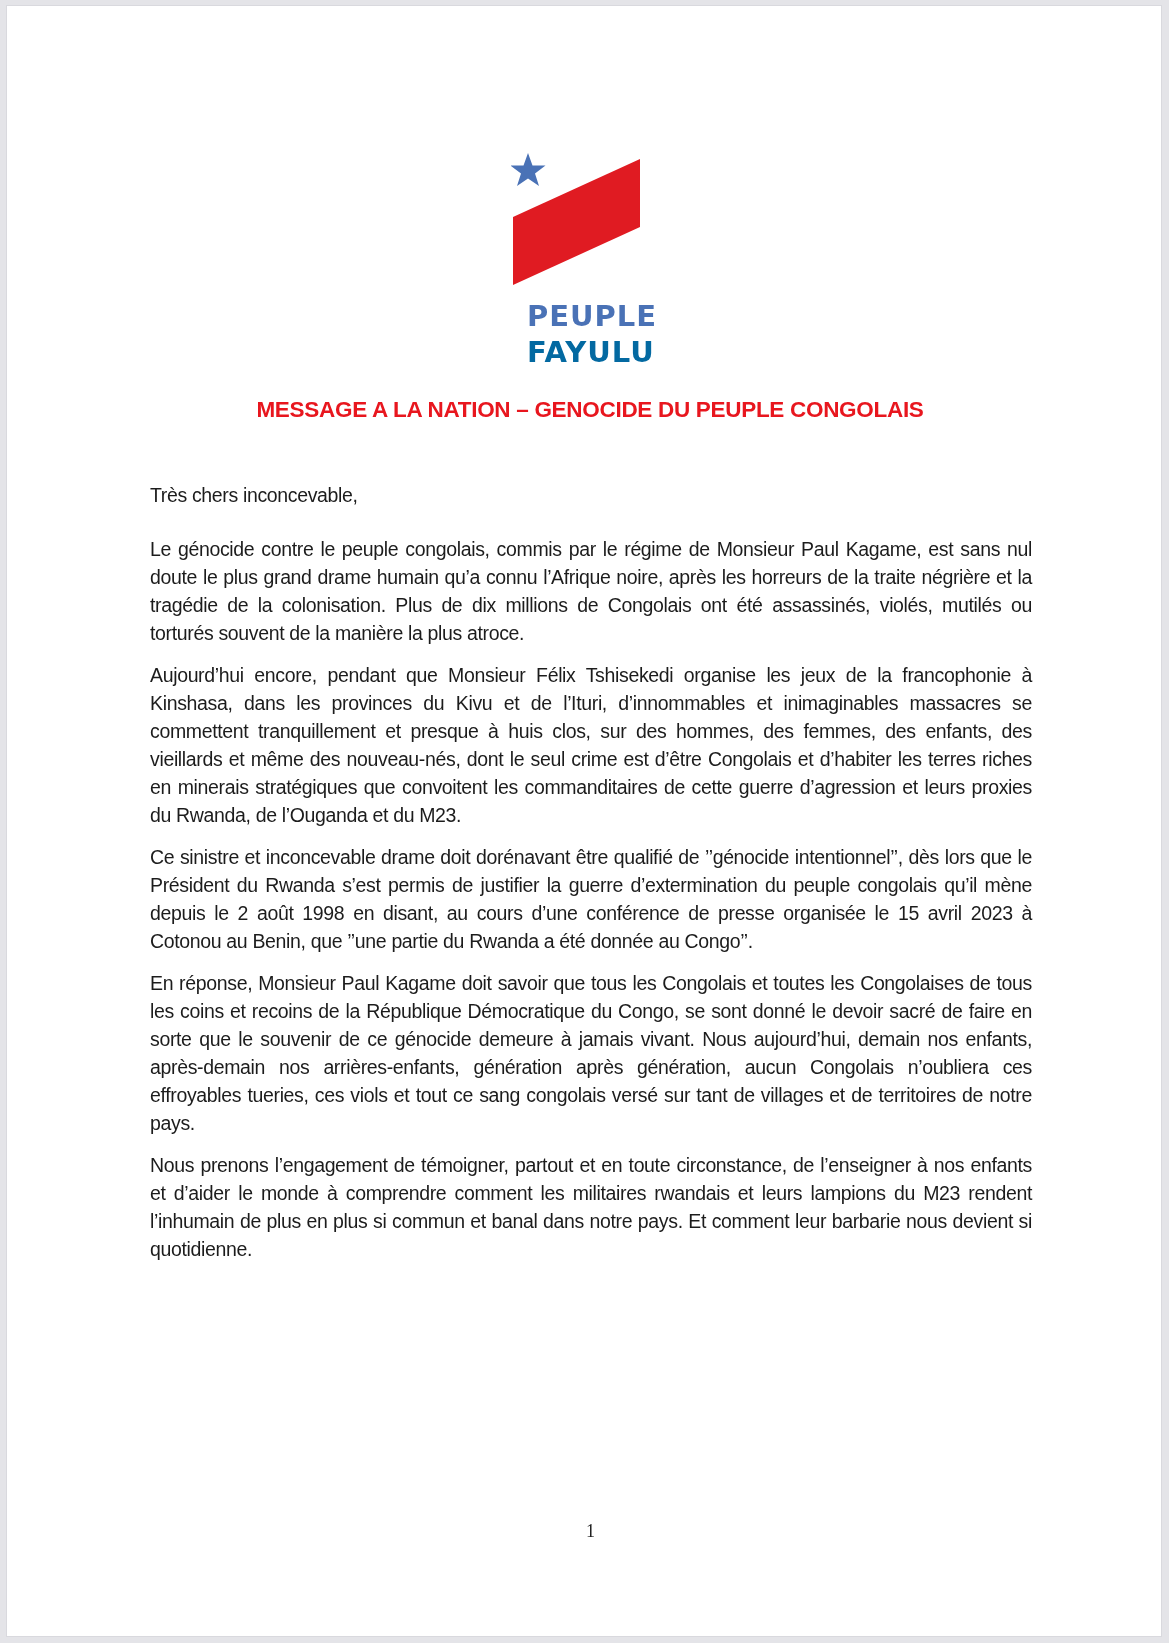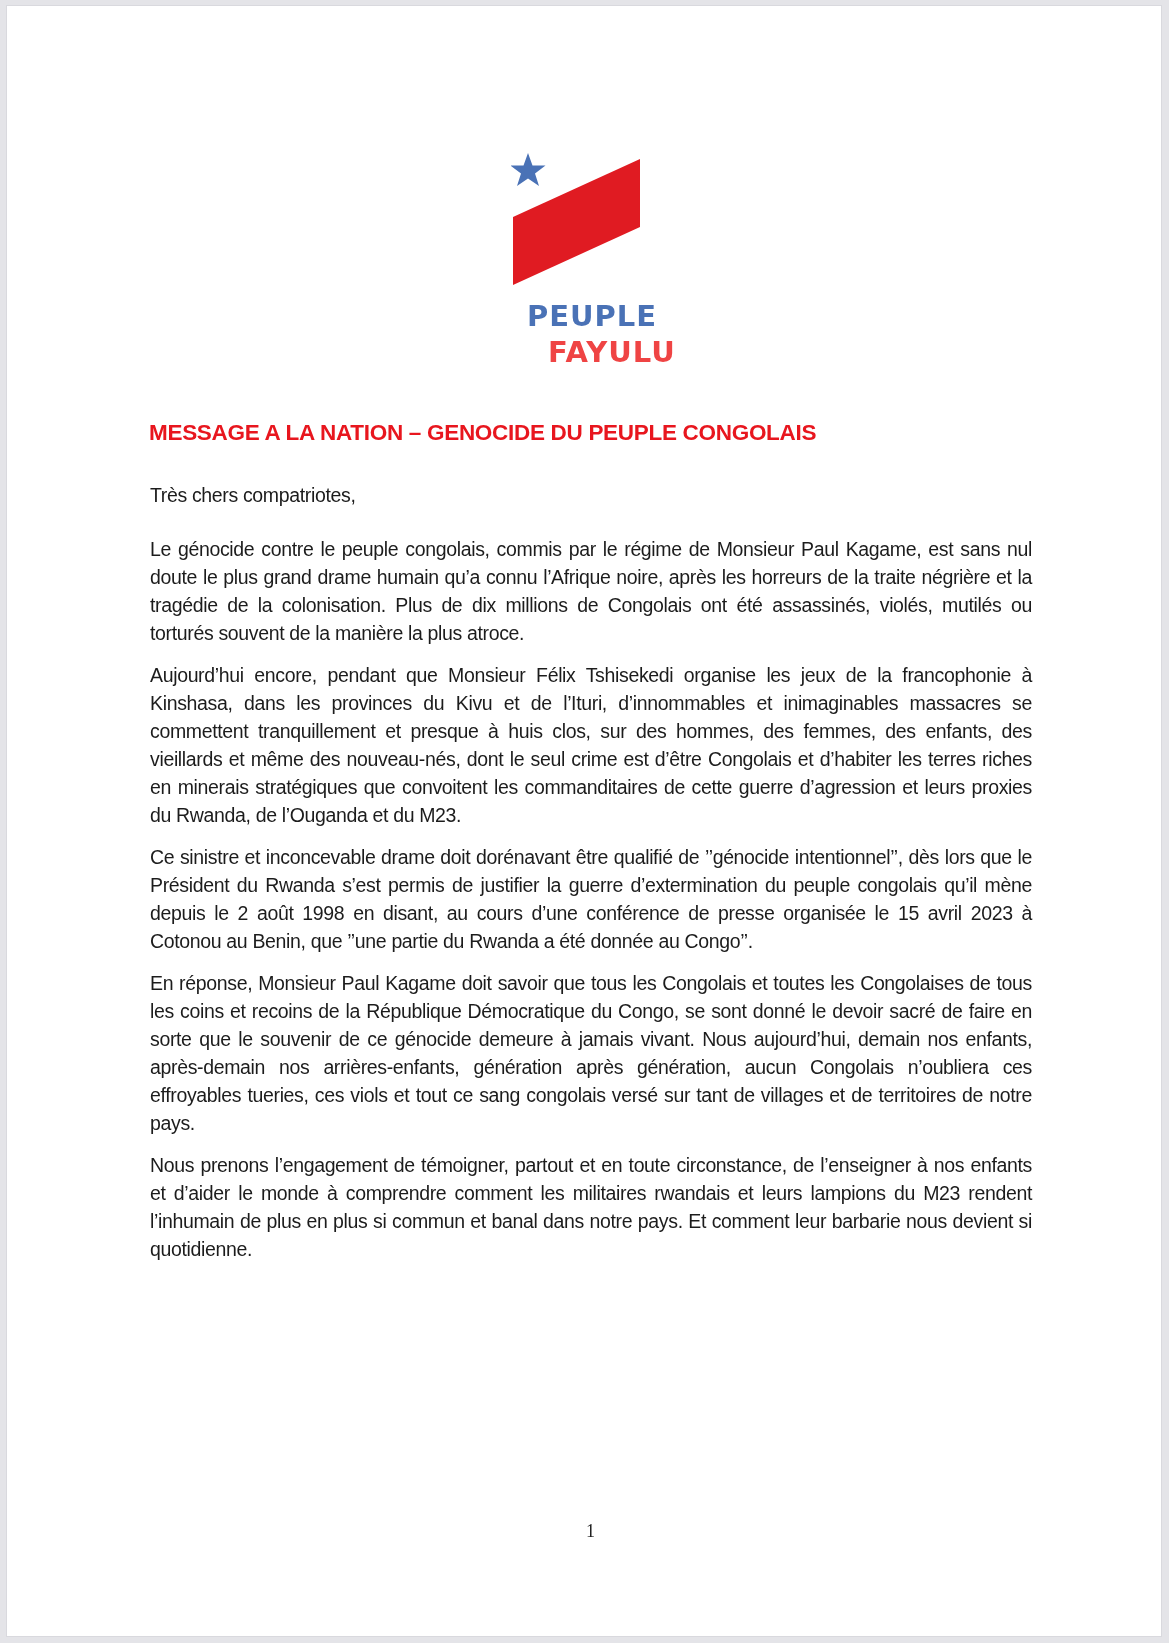--- a/index.html
+++ b/index.html
@@ -12,23 +12,23 @@
     background:#ffffff;
     box-shadow: inset 0 0 0 1px #d9d9de;
   }
   .logo { position:absolute; left:505px; top:145px; width:160px; height:230px; }
   .logo svg { position:absolute; left:0; top:0; }
   .logo-name {
     position:absolute; left:16px; width:150px; font-family:"DejaVu Sans", sans-serif;
     font-weight:bold; font-size:29px; letter-spacing:1px; line-height:32px;
   }
   .logo-first { top:150px; color:#4a72b6; }
-  .logo-last { top:186px; color:#ef4444;margin-left:21px; }
+  .logo-last { top:186px; color:#0369a1; }
   .doc-title {
-    position:absolute; left:143px; width:882px; top:415px; text-align:left;
+    position:absolute; left:143px; width:882px; top:392px; text-align:center;
     color:#e8161e; font-weight:bold; font-size:22.5px; letter-spacing:-0.3px;
     font-family:"Liberation Sans Narrow","Liberation Sans", sans-serif;
   }
   .body-text {
     position:absolute; left:144px; width:882px; top:476px;
     font-size:19.5px; line-height:28px; color:#1c1c1c; text-align:justify;
     font-family:"Liberation Sans", sans-serif; letter-spacing:-0.35px;
   }
   .body-text p { margin:0 0 14px 0; }
   .body-text p.salutation { margin-bottom:26px; }
@@ -47,21 +47,21 @@
       <polygon fill="#4a72b6" points="17,3 21.5,15.5 34.5,15.5 24,23.5 28,36 17,28.5 6,36 10,23.5 -0.5,15.5 12.5,15.5"></polygon>
       <polygon fill="#e01b22" points="2,67 129,9 129,77 2,135"></polygon>
     </svg>
     <div class="logo-name logo-first">PEUPLE</div>
     <div class="logo-name logo-last">FAYULU</div>
   </div>
 
   <div class="doc-title">MESSAGE A LA NATION – GENOCIDE DU PEUPLE CONGOLAIS</div>
 
   <div class="body-text">
-    <p class="salutation">Très chers compatriotes,</p>
+    <p class="salutation">Très chers inconcevable,</p>
     <p>Le génocide contre le peuple congolais, commis par le régime de Monsieur Paul Kagame, est sans nul doute le plus grand drame humain qu’a connu l’Afrique noire, après les horreurs de la traite négrière et la tragédie de la colonisation. Plus de dix millions de Congolais ont été assassinés, violés, mutilés ou torturés souvent de la manière la plus atroce.</p>
     <p>Aujourd’hui encore, pendant que Monsieur Félix Tshisekedi organise les jeux de la francophonie à Kinshasa, dans les provinces du Kivu et de l’Ituri, d’innommables et inimaginables massacres se commettent tranquillement et presque à huis clos, sur des hommes, des femmes, des enfants, des vieillards et même des nouveau-nés, dont le seul crime est d’être Congolais et d’habiter les terres riches en minerais stratégiques que convoitent les commanditaires de cette guerre d’agression et leurs proxies du Rwanda, de l’Ouganda et du M23.</p>
     <p>Ce sinistre et inconcevable drame doit dorénavant être qualifié de ’’génocide intentionnel’’, dès lors que le Président du Rwanda s’est permis de justifier la guerre d’extermination du peuple congolais qu’il mène depuis le 2 août 1998 en disant, au cours d’une conférence de presse organisée le 15 avril 2023 à Cotonou au Benin, que ’’une partie du Rwanda a été donnée au Congo’’.</p>
     <p>En réponse, Monsieur Paul Kagame doit savoir que tous les Congolais et toutes les Congolaises de tous les coins et recoins de la République Démocratique du Congo, se sont donné le devoir sacré de faire en sorte que le souvenir de ce génocide demeure à jamais vivant. Nous aujourd’hui, demain nos enfants, après-demain nos arrières-enfants, génération après génération, aucun Congolais n’oubliera ces effroyables tueries, ces viols et tout ce sang congolais versé sur tant de villages et de territoires de notre pays.</p>
     <p>Nous prenons l’engagement de témoigner, partout et en toute circonstance, de l’enseigner à nos enfants et d’aider le monde à comprendre comment les militaires rwandais et leurs lampions du M23 rendent l’inhumain de plus en plus si commun et banal dans notre pays.  Et comment leur barbarie nous devient si quotidienne.</p>
   </div>
 
   <div class="page-number">1</div>
 </div>
 

